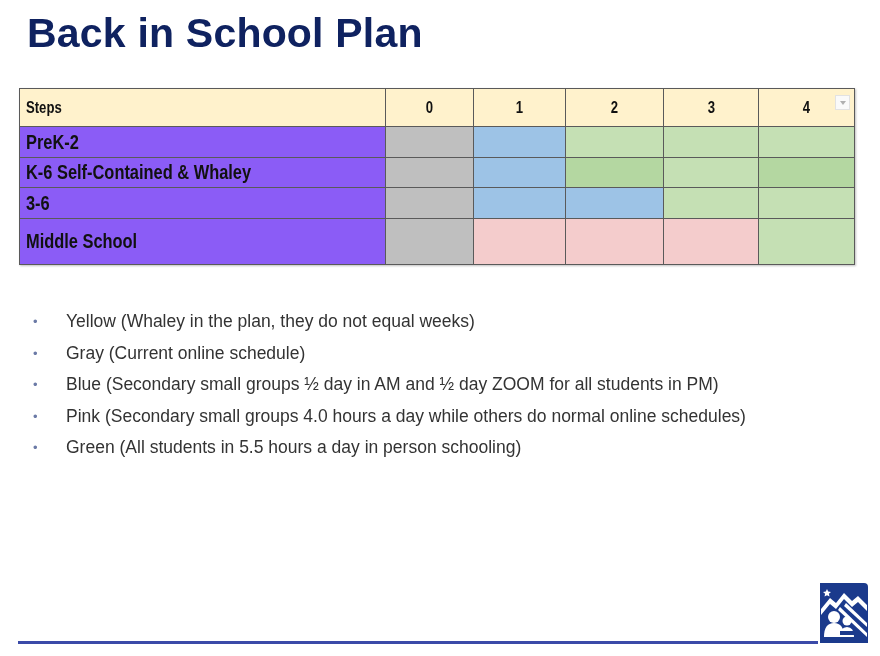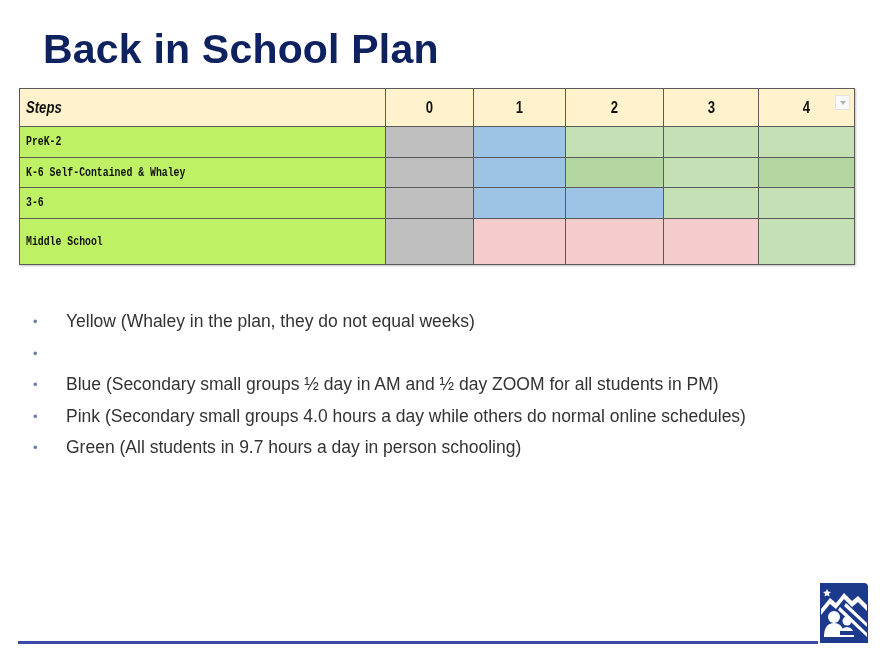--- a/index.html
+++ b/index.html
@@ -7,44 +7,44 @@
       width: 880px; height: 656px;
       background: #ffffff;
       overflow: hidden;
       font-family: "Liberation Sans", sans-serif;
     }
     .slide { position: relative; width: 880px; height: 656px; }
     .title {
       position: absolute; left: 27px; top: 10px;
       font-family: "Liberation Sans", sans-serif;
       font-weight: bold; font-size: 41px; color: #0f2260;
-      letter-spacing: 0.2px; margin: 16px;
+      letter-spacing: 0.2px; margin: 0;
     }
     table.plan {
       position: absolute; left: 19px; top: 88px;
       border-collapse: collapse;
       font-family: "Liberation Sans Narrow", "Liberation Sans", sans-serif;
       box-shadow: 1px 1px 2px rgba(0,0,0,0.25);
     }
     table.plan td, table.plan th {
       border: 1.5px solid #5a5a5a;
       padding: 0;
       height: 29px;
       box-sizing: border-box;
     }
     table.plan th {
       background: #FFF2CC; height: 38px;
       font-weight: bold; font-size: 16px; color: #111;
       text-align: center; position: relative;
       transform-origin: center;
     }
-    table.plan th.label-col { text-align: left; padding-left: 6px; font-style: italic; }
+    table.plan th.label-col { text-align: left; padding-left: 6px; }
     table.plan td.label-col {
-      background: #bef264; font-weight: bold; font-size: 12px;
-      color: #111; padding-left: 6px; white-space: nowrap; font-family: Liberation Mono, monospace;
+      background: #8b5cf6; font-weight: bold; font-size: 20px;
+      color: #111; padding-left: 6px; white-space: nowrap;
     }
     .cond { display: inline-block; transform: scaleX(0.82); transform-origin: left center; }
     .cond-c { display: inline-block; transform: scaleX(0.82); transform-origin: center; }
     .c-gray  { background: #BFBFBF; }
     .c-blue  { background: #9DC3E6; }
     .c-green { background: #C5E0B4; }
     .c-green2{ background: #B4D7A1; }
     .c-pink  { background: #F4CCCC; }
     .dropdown {
       position: absolute; right: 4px; top: 6px;
@@ -125,24 +125,24 @@
         <td class="c-pink"></td>
         <td class="c-pink"></td>
         <td class="c-pink"></td>
         <td class="c-green"></td>
       </tr>
     </tbody>
   </table>
 
   <ul class="legend">
     <li><span class="bullet">•</span><span>Yellow (Whaley in the plan, they do not equal weeks)</span></li>
-    <li><span class="bullet">•</span></li>
+    <li><span class="bullet">•</span><span>Gray (Current online schedule)</span></li>
     <li><span class="bullet">•</span><span>Blue (Secondary small groups ½ day in AM and ½ day ZOOM for all students in PM)</span></li>
     <li><span class="bullet">•</span><span>Pink (Secondary small groups 4.0 hours a day while others do normal online schedules)</span></li>
-    <li><span class="bullet">•</span><span>Green (All students in 9.7 hours a day in person schooling)</span></li>
+    <li><span class="bullet">•</span><span>Green (All students in 5.5 hours a day in person schooling)</span></li>
   </ul>
 
   <div class="footer-line"></div>
 
   <svg class="logo" viewBox="0 0 52 64">
     <path d="M2 2 H46 Q50 2 50 6 V62 H2 Z" fill="#1b3a8c"></path>
     <path d="M3 28 L12 17 L18 22 L26 12 L34 20 L40 15 L49 24 L49 30 L40 21 L34 26 L26 18 L18 28 L12 23 L3 34 Z" fill="#ffffff"></path>
     <path d="M22 26 L49 52 L49 56 L20 29 Z" fill="#ffffff"></path>
     <path d="M28 22 L49 42 L49 46 L26 25 Z" fill="#ffffff"></path>
     <circle cx="16" cy="36" r="6" fill="#ffffff"></circle>

